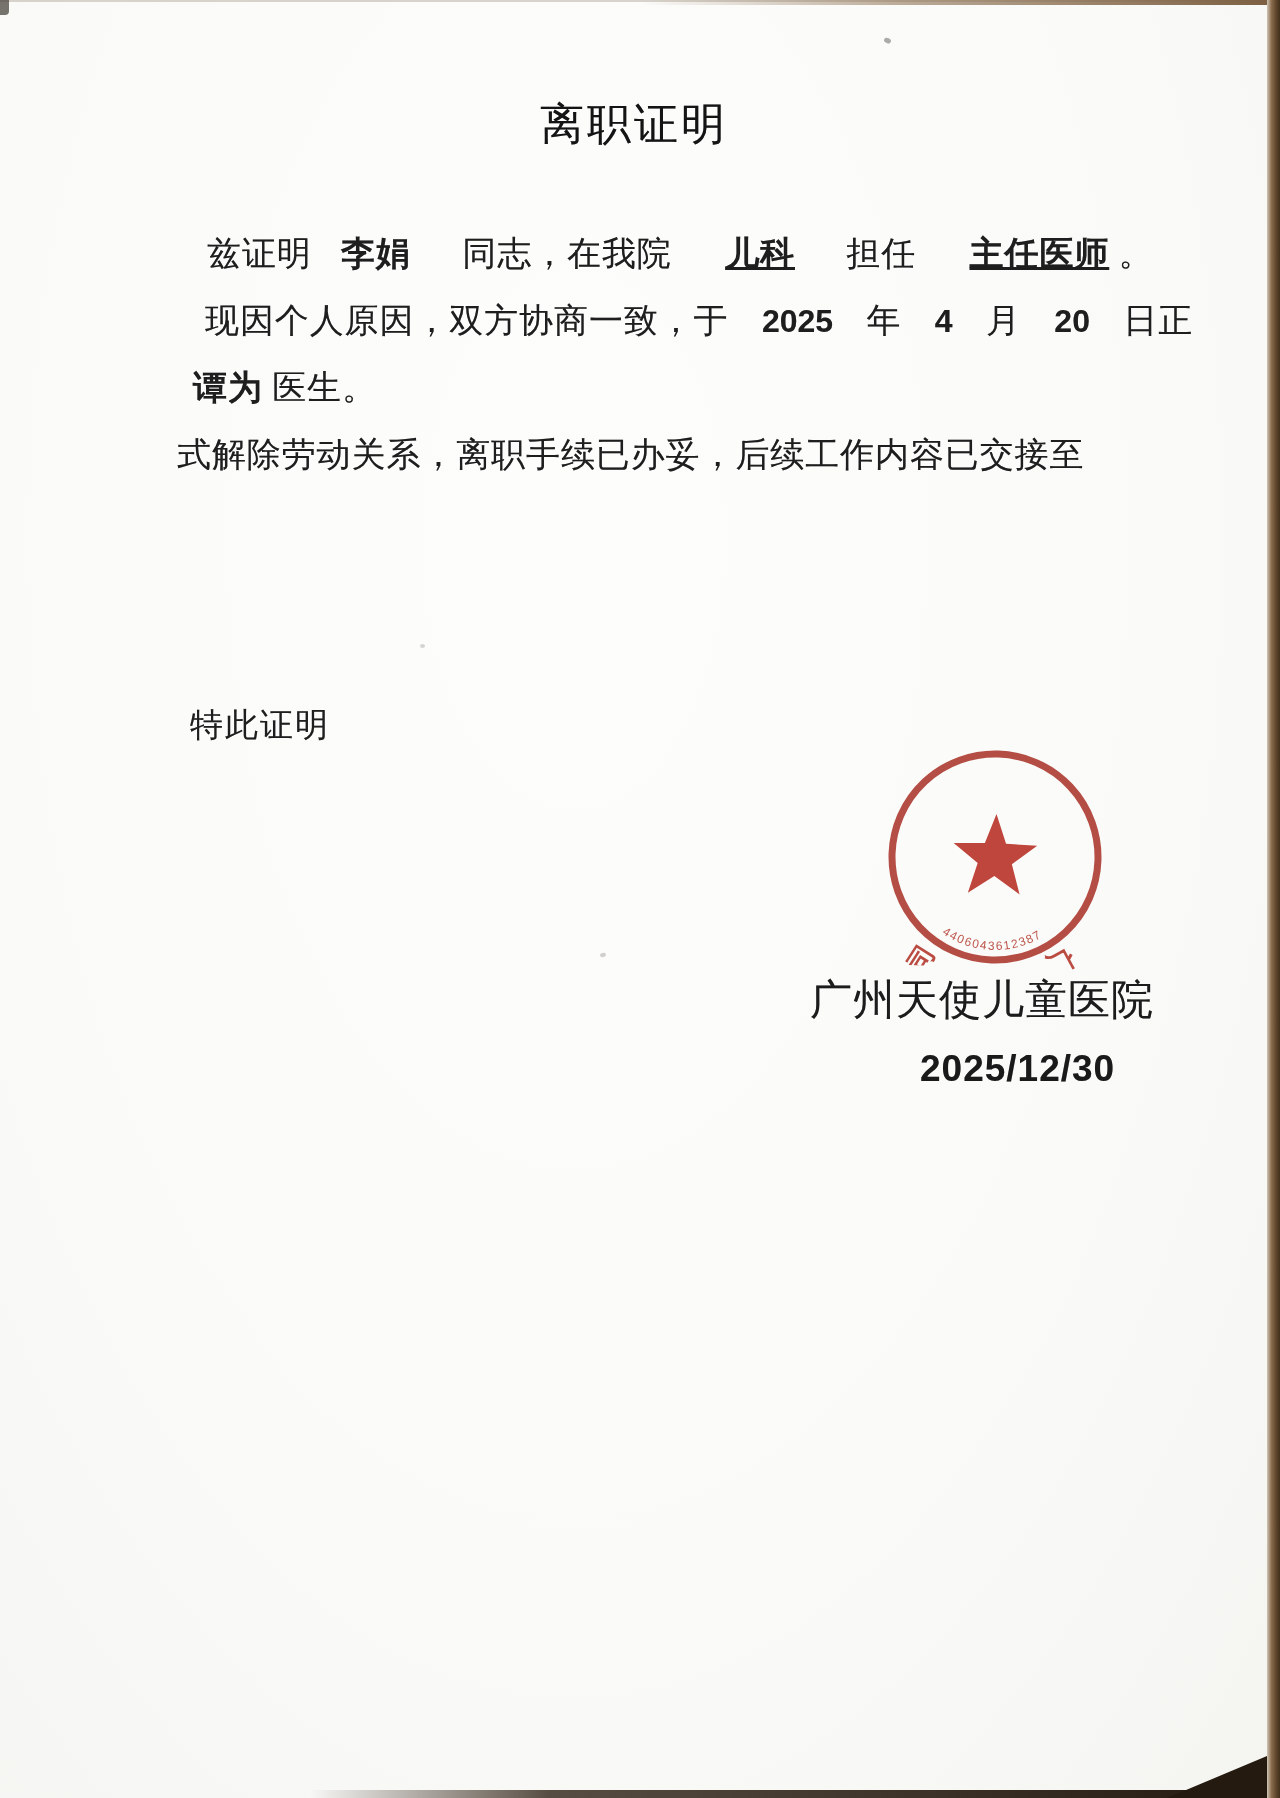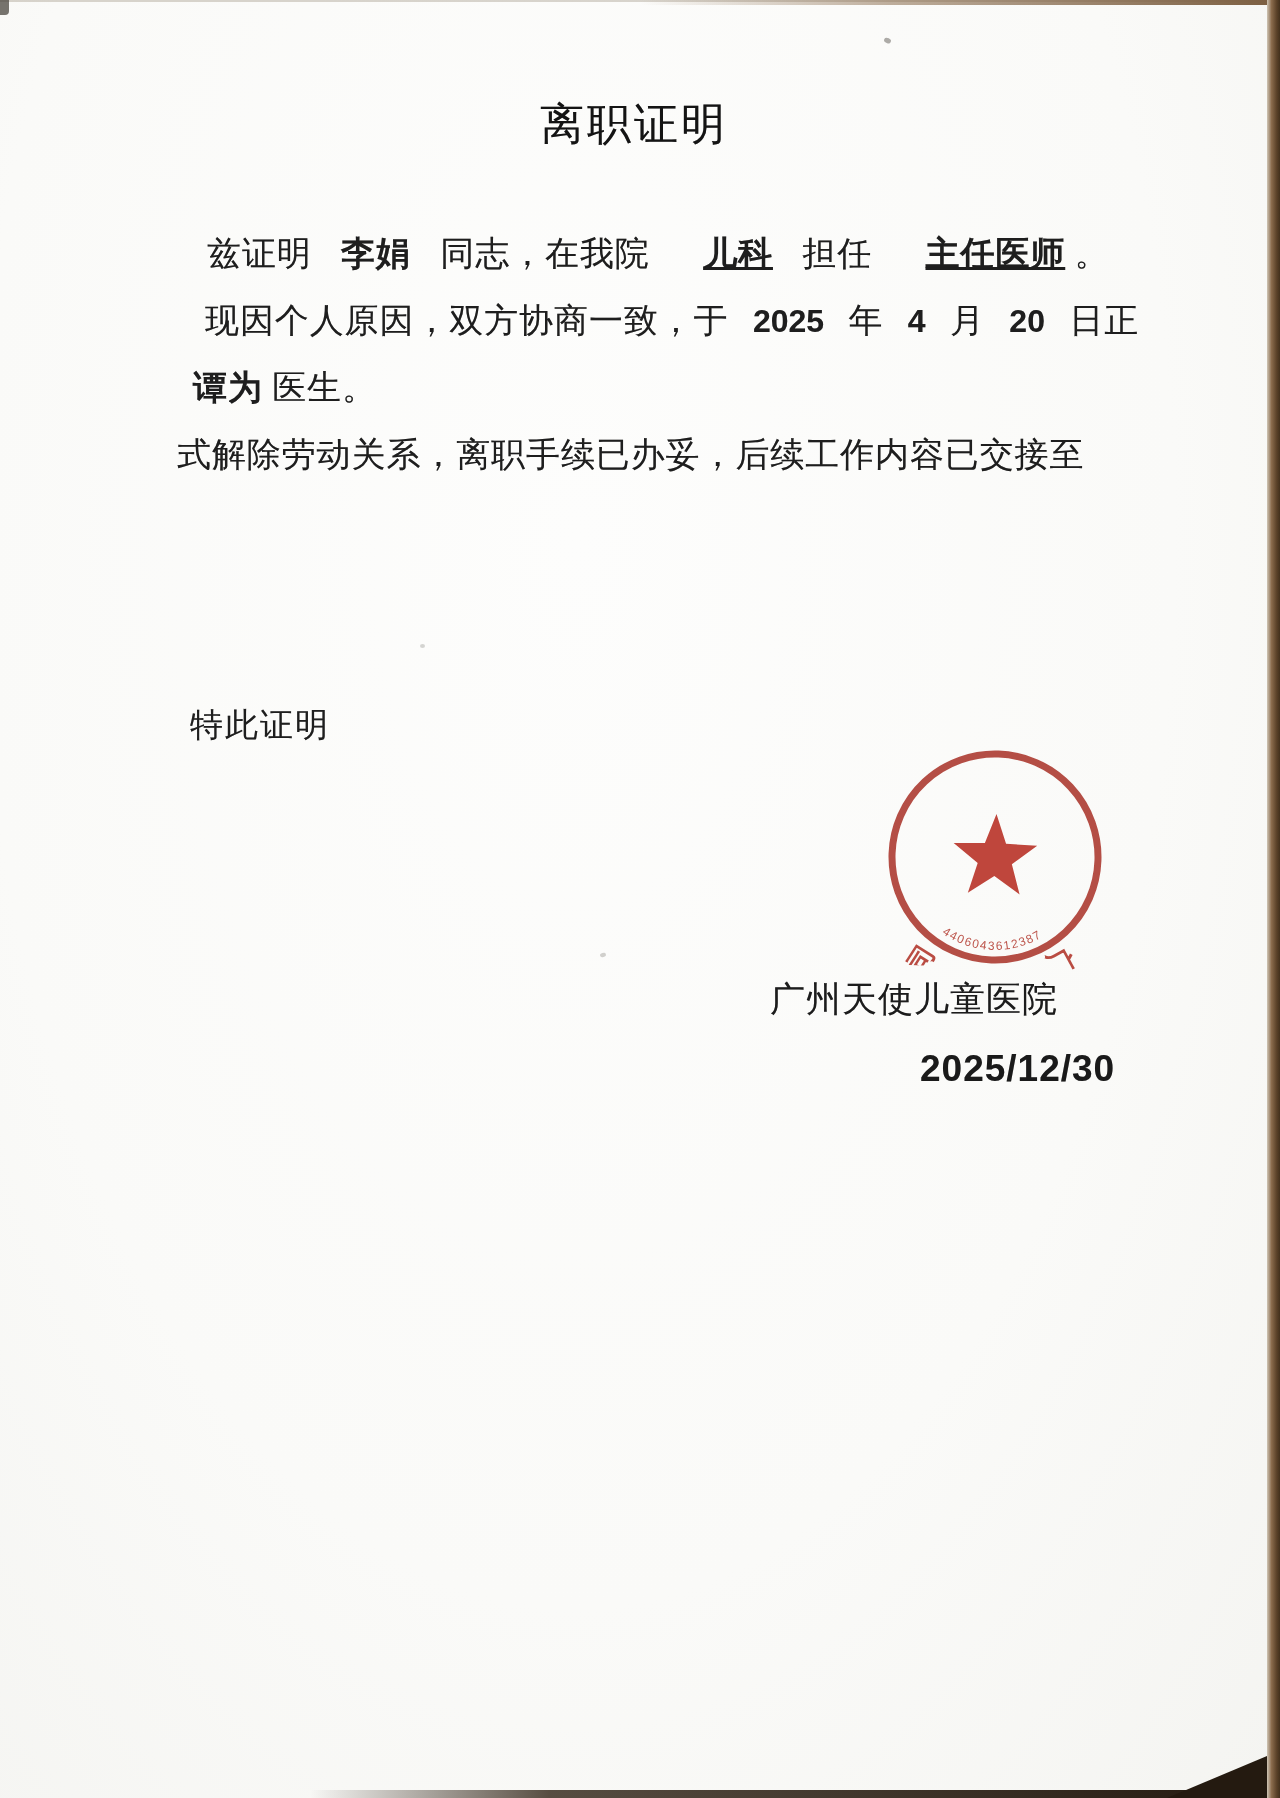--- a/index.html
+++ b/index.html
@@ -53,38 +53,38 @@
     position:absolute;left:177px;top:220px;width:912px;
     font-size:34px;color:#1e1e1e;letter-spacing:.9px;
     text-shadow:0 0 .6px rgba(0,0,0,.35);
   }
   .body-block .line{height:67px;line-height:67px;white-space:nowrap;}
   .ind30{text-indent:30px;}
   .ind28{text-indent:28px;}
   .ind16{text-indent:16px;}
   .b{font-weight:700;}
   .g20{margin-left:20px;}
-  .g26{margin-left:20px;text-align:right;}
+  .g26{margin-left:42px;text-align:right;}
   .g30{margin-left:44px;text-decoration:underline;}
   .num{
     font-family:"Liberation Sans","DejaVu Sans",sans-serif;
-    font-size:32px;font-weight:600;margin:0 15px;letter-spacing:0;
+    font-size:32px;font-weight:600;margin:0 24px;letter-spacing:0;
   }
   .closing{
     position:absolute;left:190px;top:700px;
     font-size:33px;letter-spacing:2px;color:#1e1e1e;line-height:50px;
     text-shadow:0 0 .6px rgba(0,0,0,.35);
   }
   .seal{
     position:absolute;left:884px;top:746px;width:222px;height:222px;
     transform:rotate(2deg);opacity:.93;
   }
   .sign-hospital{
-    position:absolute;left:770px;top:976px;
-    font-size:35px;letter-spacing:1px;color:#1c1c1c;line-height:48px;
+    position:absolute;left:810px;top:976px;
+    font-size:42px;letter-spacing:1px;color:#1c1c1c;line-height:48px;
     text-shadow:0 0 .6px rgba(0,0,0,.35);
   }
   .sign-date{
     position:absolute;left:920px;top:1046px;
     font-family:"Liberation Sans","DejaVu Sans",sans-serif;
     font-size:37px;font-weight:600;color:#1a1a1a;letter-spacing:1px;line-height:46px;
     text-shadow:0 0 .6px rgba(0,0,0,.3);
     text-align:right;
   }
 </style>

